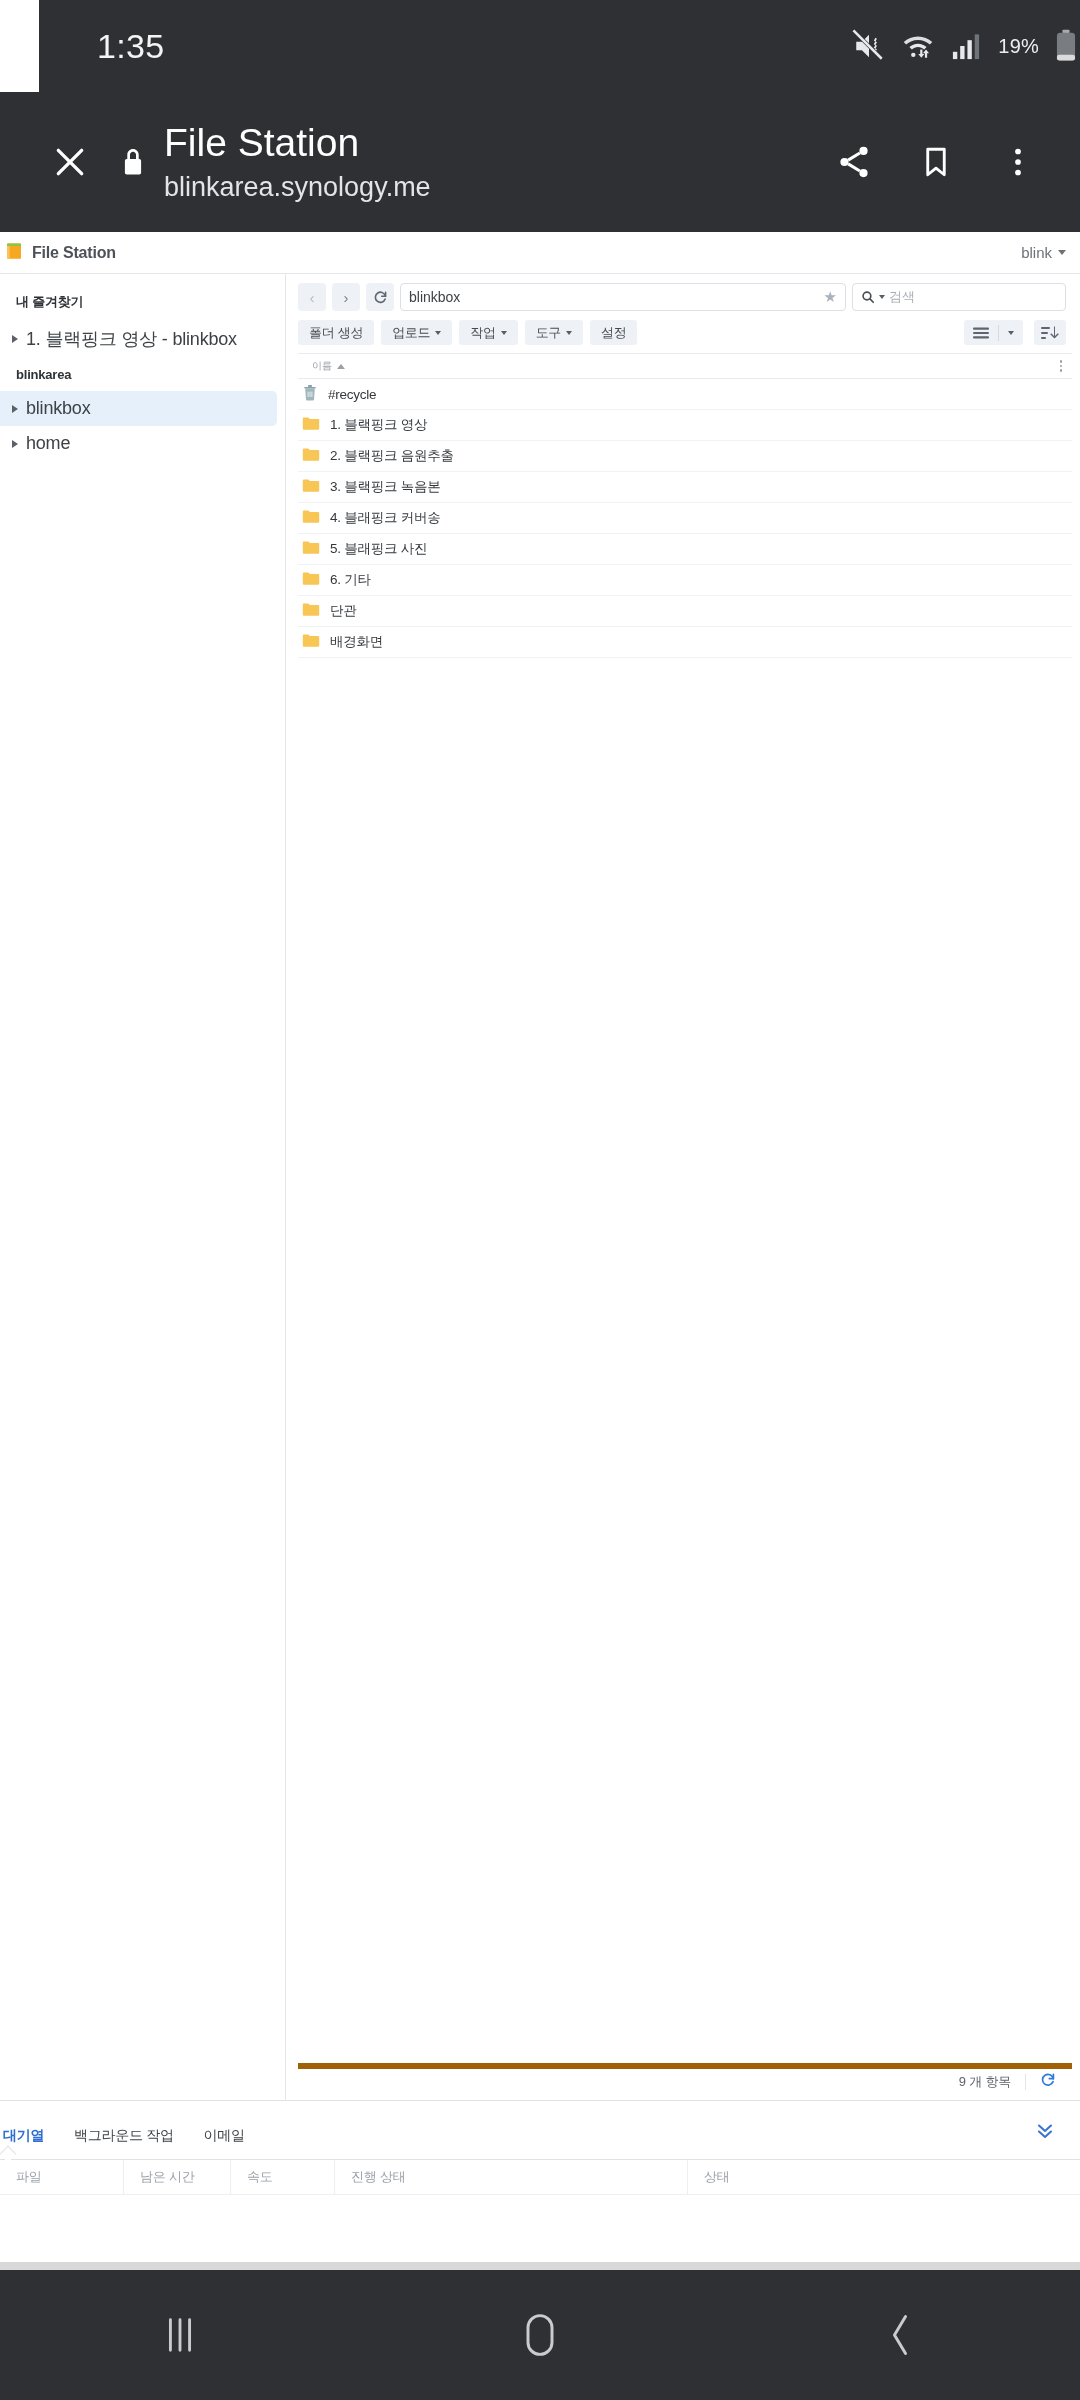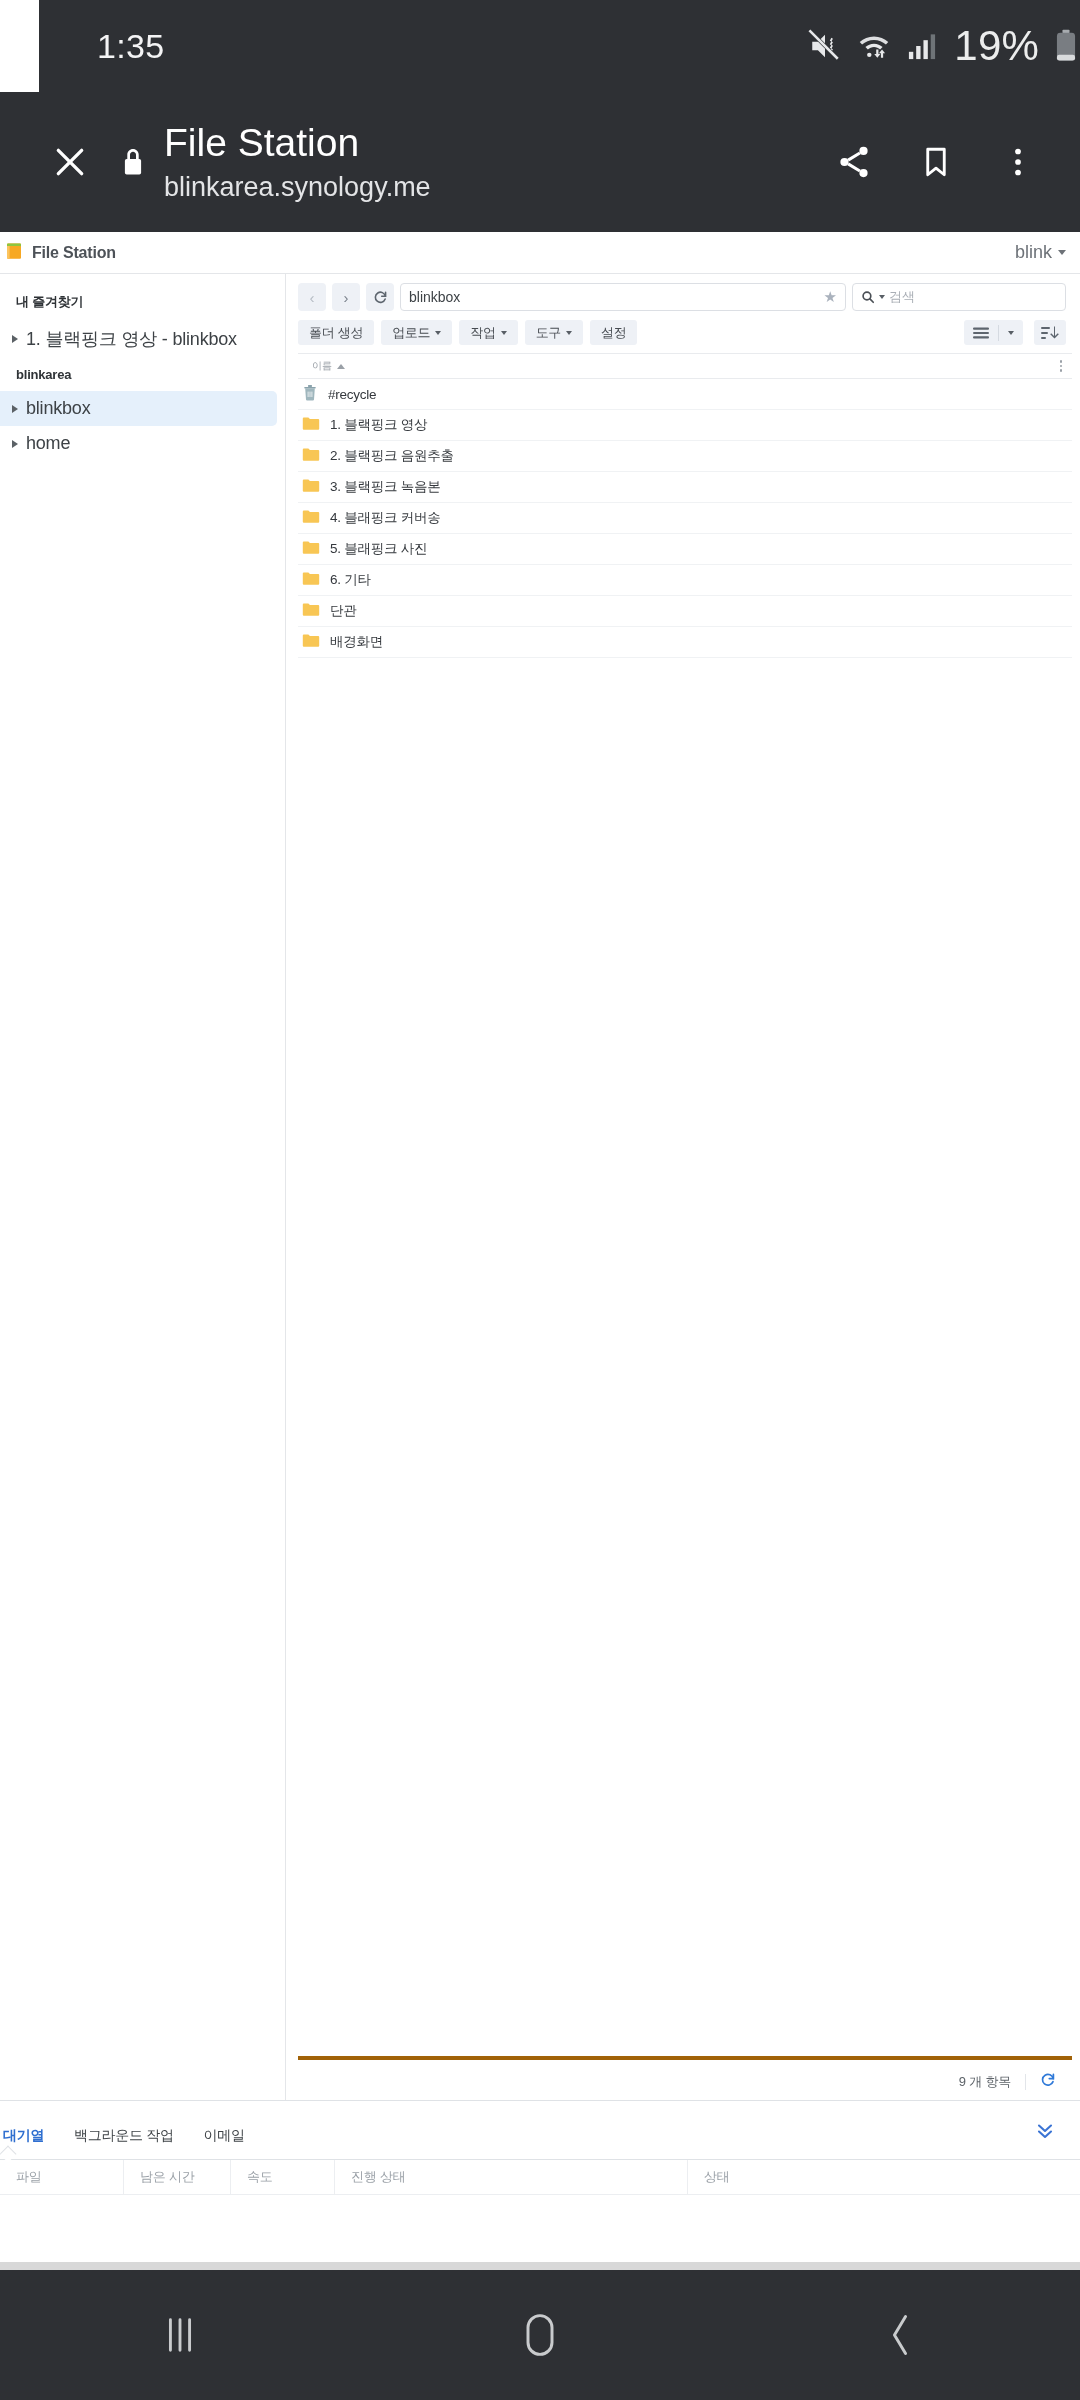--- a/index.html
+++ b/index.html
@@ -13,21 +13,21 @@
 
   
   .status-bar {
     position:absolute; top:0; left:0; width:1080px; height:92px;
     background:#2e3034; display:flex; align-items:center;
     justify-content:space-between; padding:0 40px 0 58px;margin-left:39px;
   }
   .status-time { color:#f4f4f5; font-size:34px; letter-spacing:.3px; }
   .status-icons { display:flex; align-items:center; gap:14px; }
   .status-icons svg { display:block; }
-  .battery-pct { color:#eceded; font-size:42px; letter-spacing:.2px; margin-left:2px;}
+  .battery-pct { color:#eceded; font-size:20px; letter-spacing:.2px; margin-left:2px;}
 
   
   .browser-bar {
     position:absolute; top:92px; left:0; width:1080px; height:140px;
     background:#2e3034; display:flex; align-items:center; padding:0 26px 0 34px;
   }
   .bb-btn { width:72px; height:72px; display:flex; align-items:center; justify-content:center; flex:none;}
   .bb-titlewrap { display:flex; align-items:center; flex:1 1 auto; min-width:0; margin-left:14px;}
   .bb-lockicon { flex:none; margin-right:18px; margin-top:4px;}
   .bb-texts { display:flex; flex-direction:column; min-width:0; }
@@ -37,21 +37,21 @@
 
   
   .fs-header {
     position:absolute; top:232px; left:0; width:1080px; height:42px;
     background:#ffffff; border-bottom:1px solid #e4e6e9;
     display:flex; align-items:center; justify-content:space-between;
     padding:0 14px 0 6px;
   }
   .fs-header-left { display:flex; align-items:center; gap:8px; }
   .fs-app-title { font-size:16px; font-weight:bold; color:#4d5258; letter-spacing:-.2px;}
-  .fs-user { font-size:18px; color:#6d7278; display:flex; align-items:center; gap:6px;}
+  .fs-user { font-size:15px; color:#6d7278; display:flex; align-items:center; gap:6px;}
   .caret-dn { width:0;height:0;border-left:4px solid transparent;border-right:4px solid transparent;border-top:5px solid #6d7278;display:inline-block;}
 
   
   .fs-body { position:absolute; top:274px; left:0; width:1080px; height:1826px; display:flex; background:#fff;}
   .sidebar { width:286px; flex:none; background:#fff; border-right:1px solid #e4e6e9; padding-top:10px;}
   .sb-group { font-size:13px; font-weight:bold; color:#2f3337; padding:9px 0 9px 16px; letter-spacing:-.2px;}
   .sb-item { display:flex; align-items:center; gap:8px; font-size:18px; color:#3d4246;
              padding:7px 0 7px 10px; margin-right:8px; border-radius:0 5px 5px 0; letter-spacing:-.2px;}
   .sb-item.selected { background:#e5f0fb; }
   .sb-arrow { width:0;height:0;border-top:4px solid transparent;border-bottom:4px solid transparent;
@@ -93,21 +93,21 @@
   .kebab i { width:2.5px;height:2.5px;background:#9aa0a7;border-radius:50%;display:block;}
 
   .file-list { margin:0 8px 0 12px; }
   .file-row { display:flex; align-items:center; gap:10px; height:31px;
               border-bottom:1px solid #f0f2f4; padding-left:4px;}
   .file-name { font-size:13.5px; color:#34383d; letter-spacing:-.25px; white-space:nowrap;}
 
   .list-spacer { flex:1 1 auto; }
 
   .list-footer { display:flex; align-items:center; justify-content:flex-end; gap:14px;
-                 border-top:4px solid #a16207; padding:12px 16px 8px 0; margin:0 8px 0 12px;}
+                 border-top:6px solid #a16207; padding:3px 16px 8px 0; margin:0 8px 0 12px;}
   .footer-count { font-size:13px; color:#5d6369; letter-spacing:-.2px;}
   .footer-sep { width:1px;height:16px;background:#e2e5e9;}
 
   
   .bottom-panel { position:absolute; top:2100px; left:0; width:1080px; height:152px; background:#fff;
                   border-top:1px solid #dfe2e6; }
   .bp-tabs { display:flex; align-items:flex-end; height:58px; padding-left:0; position:relative;}
   .bp-tab { font-size:14px; color:#3d4246; padding:0 0 14px 0; margin-right:30px; position:relative; letter-spacing:-.3px; white-space:nowrap;}
   .bp-tab:first-child { margin-left:-28px; }
   .bp-tab.active { color:#2f6fd0; font-weight:bold;}

